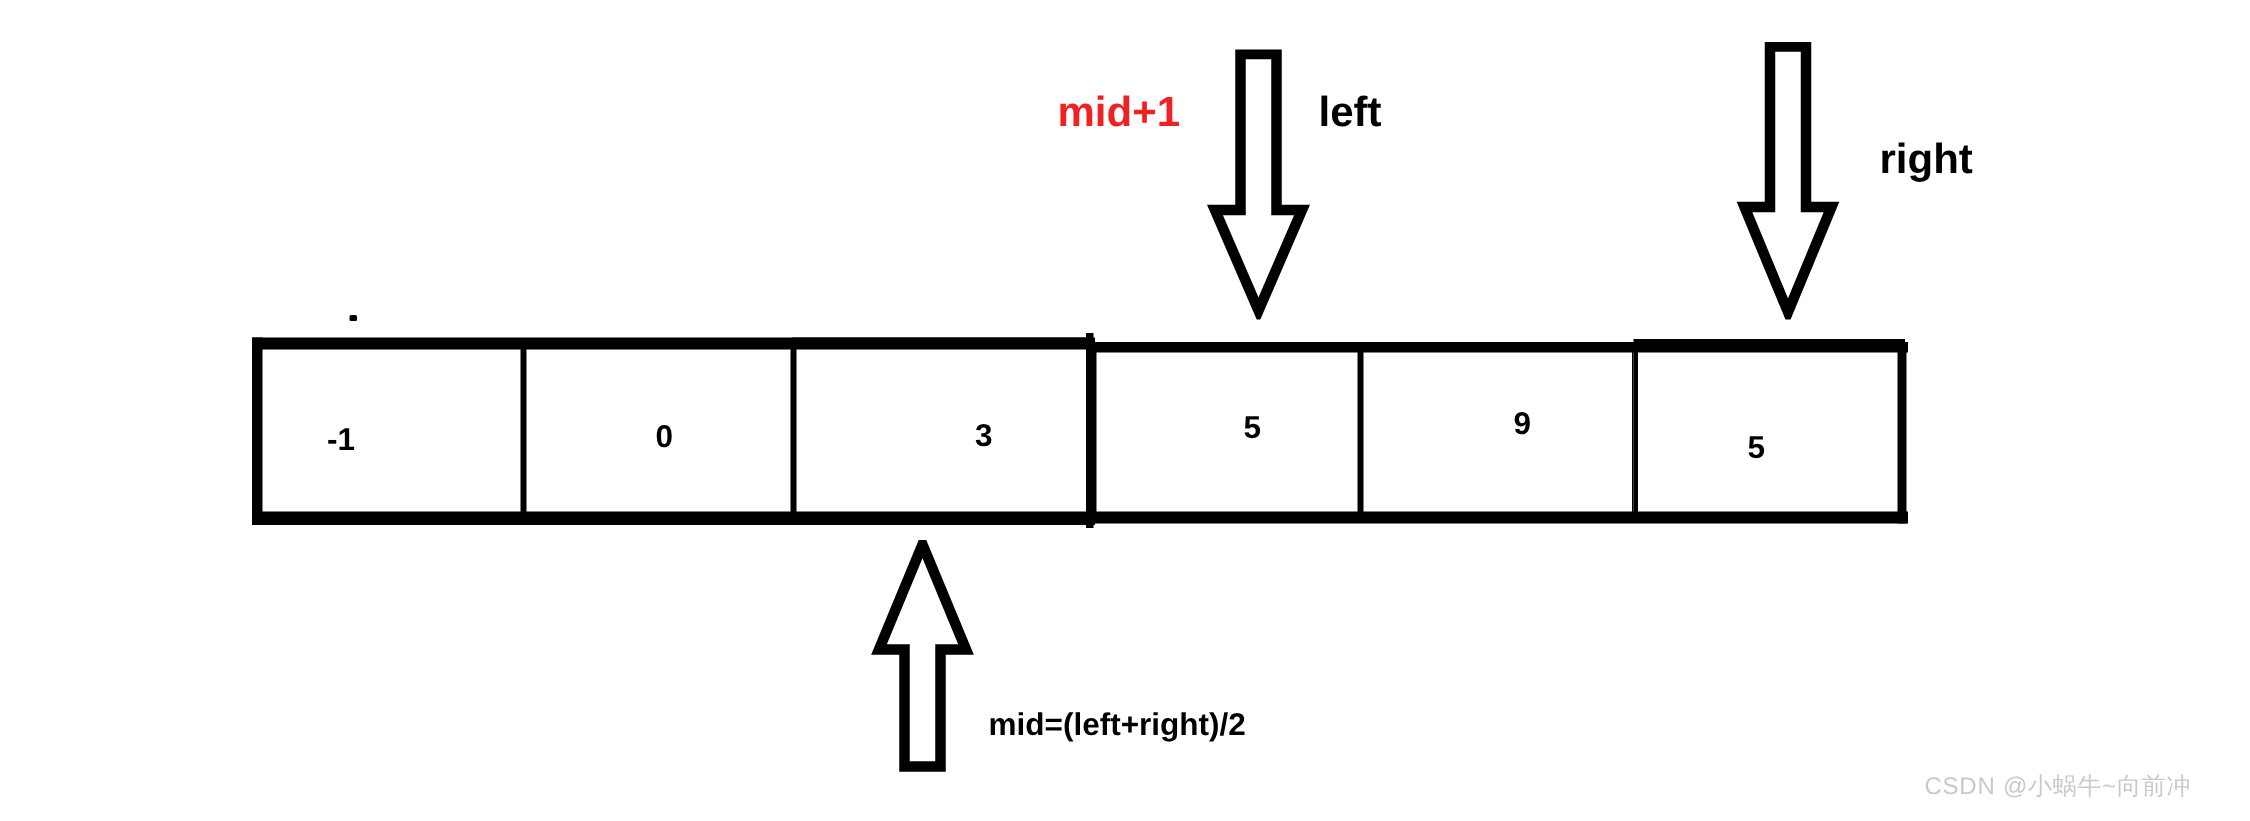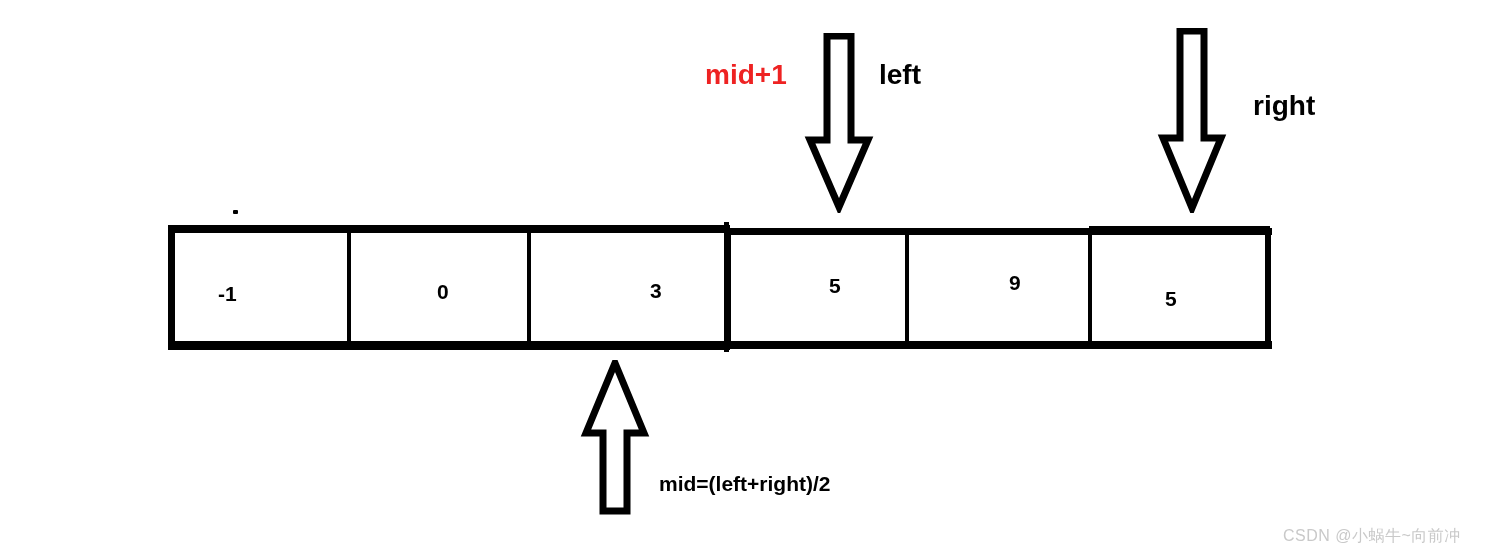--- a/index.html
+++ b/index.html
@@ -133,15 +133,15 @@
   </div>
 
   <span class="label red" style="left:705px; top:61px;">mid+1</span>
 
   <span class="label" style="left:879px; top:61px;">left</span>
 
   <span class="label" style="left:1253px; top:63px;margin-top:29px;">right</span>
 
   <span class="formula" style="left:659px; top:473px;text-align:right;">mid=(left+right)/2</span>
 
-  <span class="watermark" style="left:1283px; top:514px;margin-top:12px;">CSDN @小蜗牛~向前冲</span>
+  <span class="watermark" style="left:1283px; top:514px;">CSDN @小蜗牛~向前冲</span>
 
 </div>
 
 </body></html>

